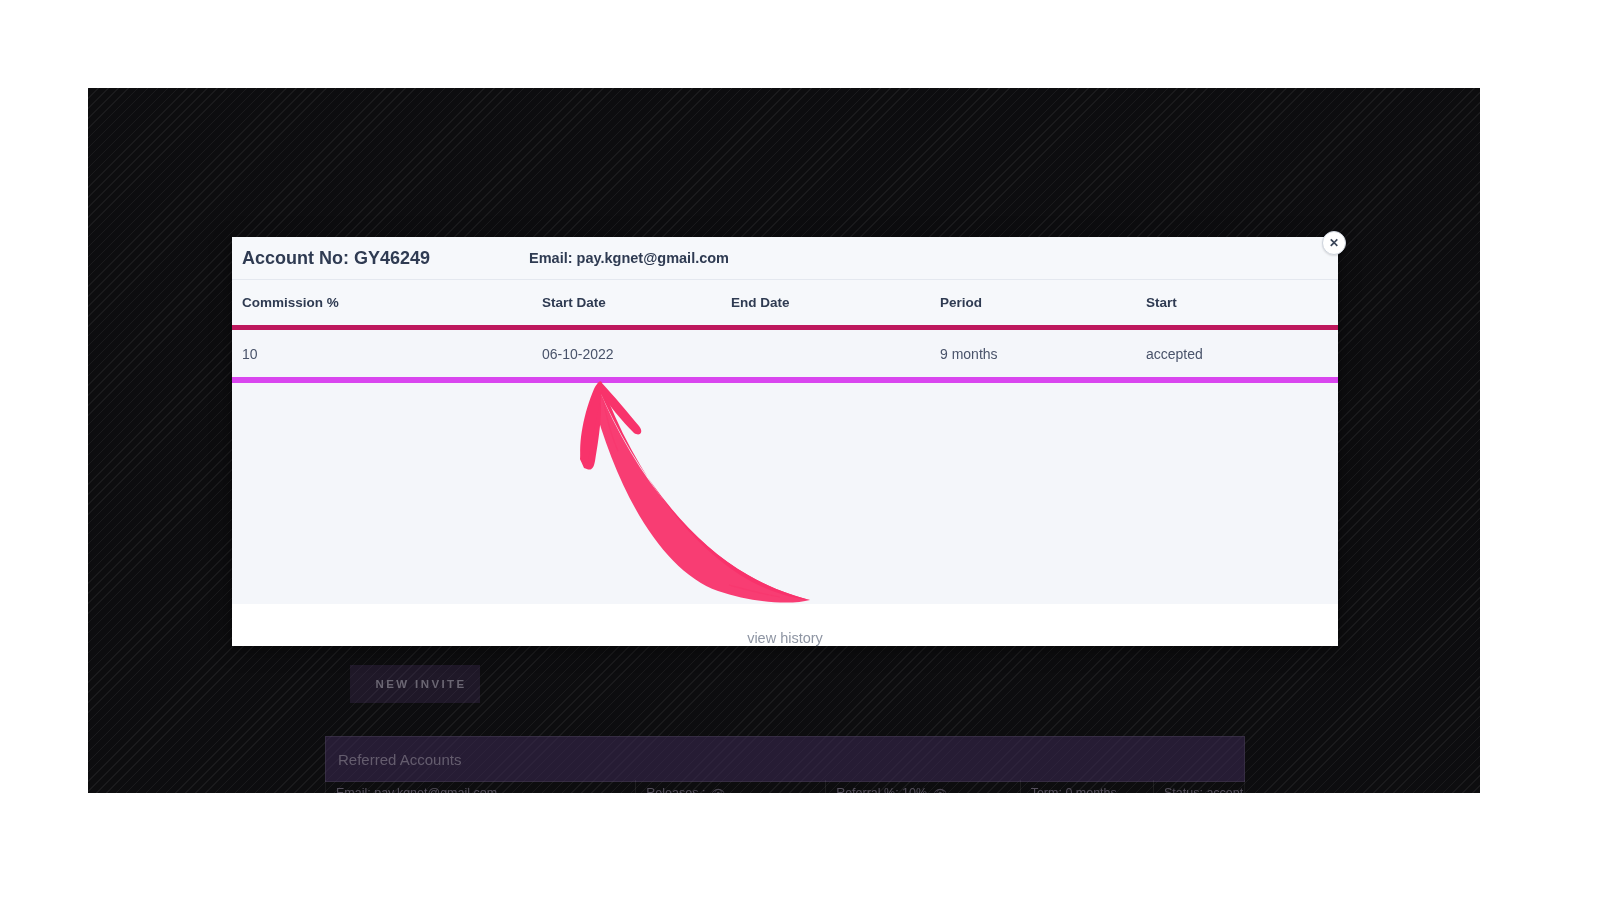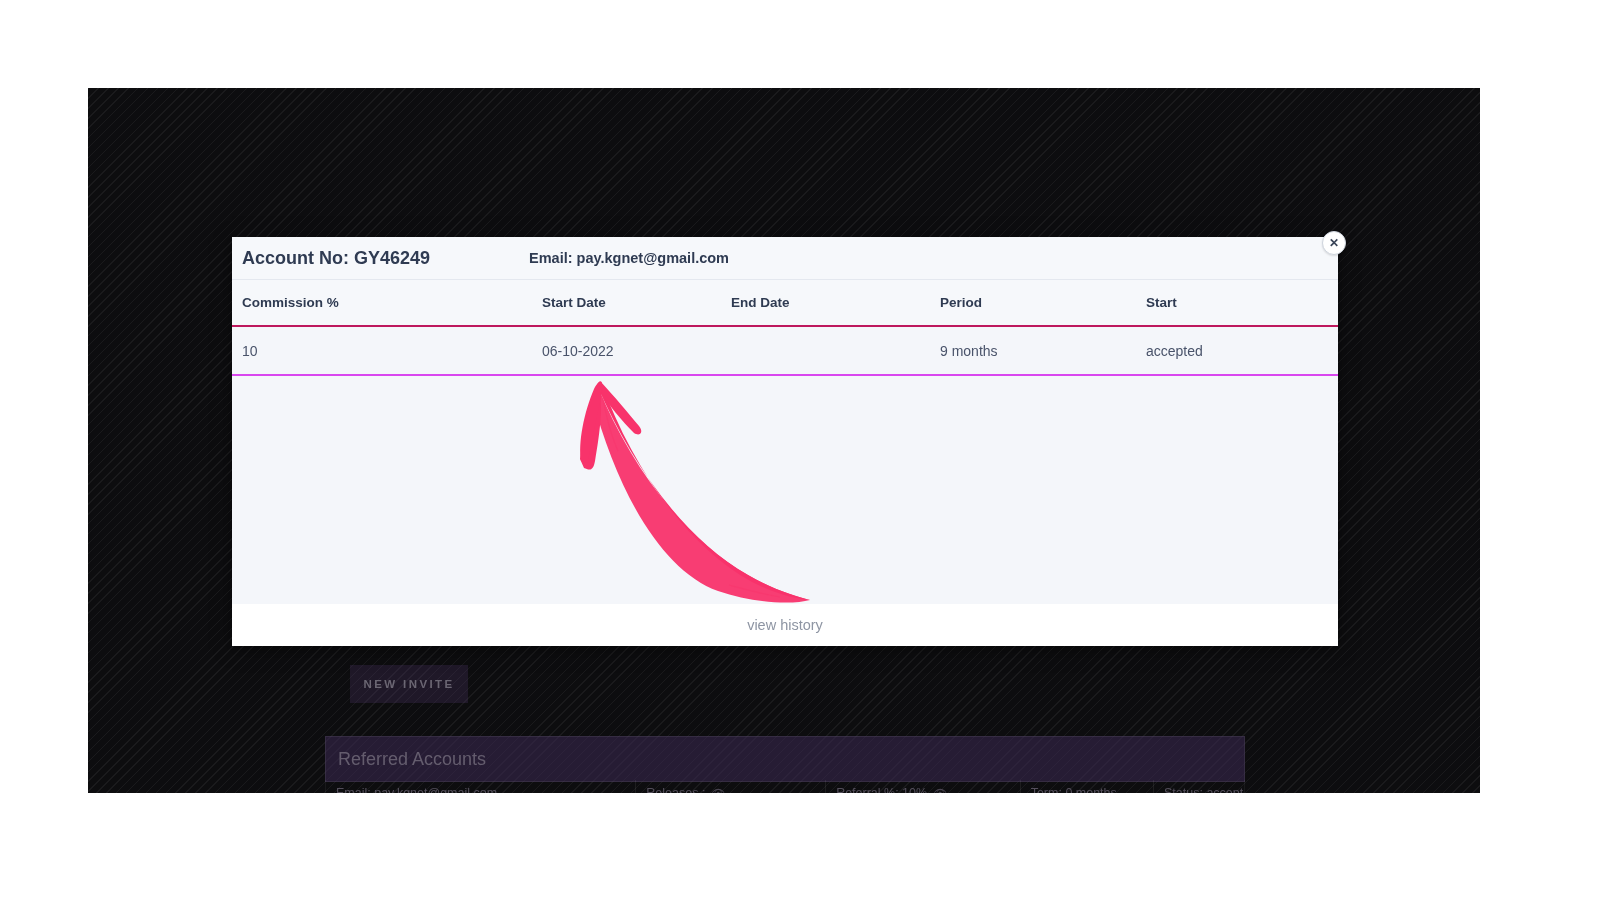--- a/index.html
+++ b/index.html
@@ -28,29 +28,30 @@
     position:absolute;left:0;top:175px;width:1392px;text-align:center;
     font-size:38px;font-weight:400;color:#3a3346;opacity:.62;
     letter-spacing:.3px;
   }
   .new-invite-btn{
     position:absolute;left:262px;top:577px;width:118px;height:38px;
     background:rgba(104,70,140,0.28);
     color:#8e8898;font-size:11.5px;font-weight:700;letter-spacing:2.4px;
     display:flex;align-items:center;justify-content:center;
     opacity:.72;
+    padding-left:12px;
   }
   .referred-panel{
     position:absolute;left:237px;top:648px;width:918px;height:44px;
     background:rgba(61,42,84,0.55);
     border:1px solid rgba(255,255,255,0.07);
     display:flex;align-items:center;
   }
   .referred-panel-title{
-    margin-left:12px;font-size:18px;color:#6f6878;opacity:.85;
+    margin-left:12px;font-size:15px;color:#6f6878;opacity:.85;
   }
   .referred-row{
     position:absolute;left:237px;top:692px;width:918px;height:26px;
     display:flex;align-items:center;
     border-left:1px solid rgba(255,255,255,0.06);
     border-right:1px solid rgba(255,255,255,0.06);
     border-bottom:1px solid rgba(255,255,255,0.06);
     color:#5c5664;font-size:12.5px;opacity:.9;
   }
   .referred-cell{
@@ -82,41 +83,41 @@
     position:absolute;left:297px;font-size:14.5px;font-weight:700;color:#2f3b52;
   }
   .close-btn{
     position:absolute;right:-8px;top:-6px;width:22px;height:22px;
     border-radius:50%;border:1px solid #cfd5de;background:#ffffff;
     display:flex;align-items:center;justify-content:center;
     font-size:12px;line-height:1;color:#3a4558;font-weight:700;
     cursor:pointer;box-shadow:0 1px 2px rgba(0,0,0,0.12);
   }
   .table-head{
-    height:45px;background:#f6f8fb;border-bottom:2px solid #be185d;
+    height:45px;background:#f6f8fb;border-bottom:5px solid #be185d;
     display:flex;align-items:center;position:relative;padding-left:44px;
   }
   .table-body{
     background:#f4f6fa;height:279px;position:relative;
   }
   .data-row{
-    height:47px;border-bottom:2px solid #d946ef;
+    height:47px;border-bottom:6px solid #d946ef;
     display:flex;align-items:center;position:relative;
   }
   .col{position:absolute;white-space:nowrap;}
   .th{font-size:13.5px;font-weight:700;color:#2f3b52;}
   .td{font-size:14px;font-weight:400;color:#49536a;}
   .c-commission{left:10px;}
   .c-start{left:310px;}
   .c-end{left:499px;}
   .c-period{left:708px;}
   .c-status{left:914px;}
   .modal-footer{
     position:absolute;left:0;bottom:0;width:100%;height:42px;background:#ffffff;
-    display:flex;align-items:center;justify-content:center;
+    display:flex;align-items:flex-end;justify-content:center;
   }
   .view-history{
     font-size:14.5px;color:#8e95a3;cursor:pointer;
   }
 
   
   .annotation{
     position:absolute;left:232px;top:237px;width:1106px;height:409px;
     pointer-events:none;
   }

